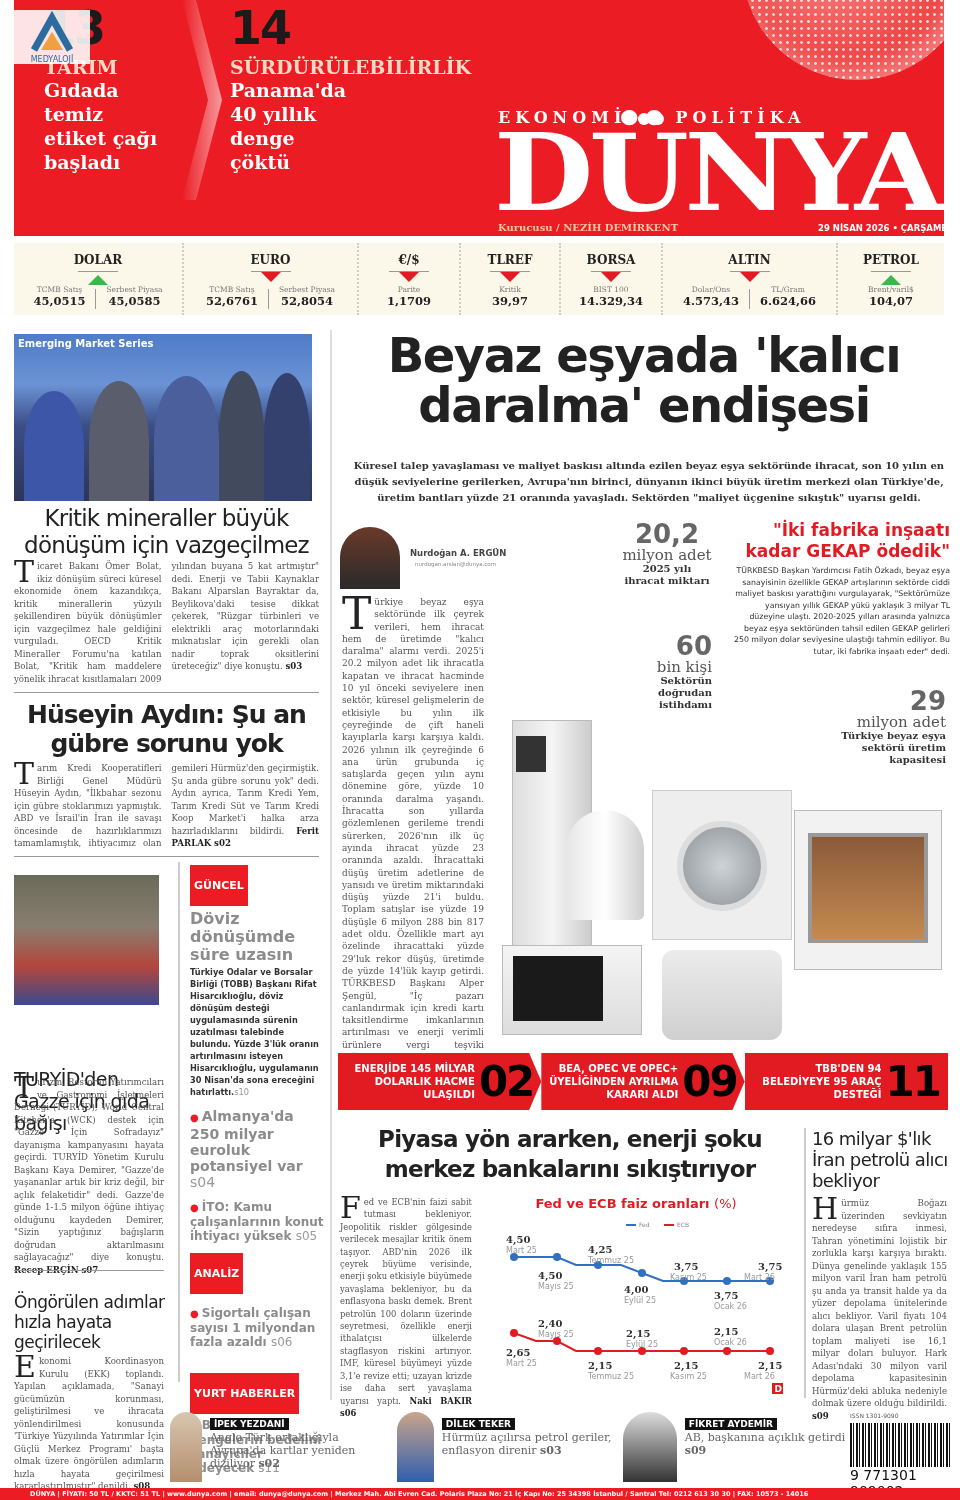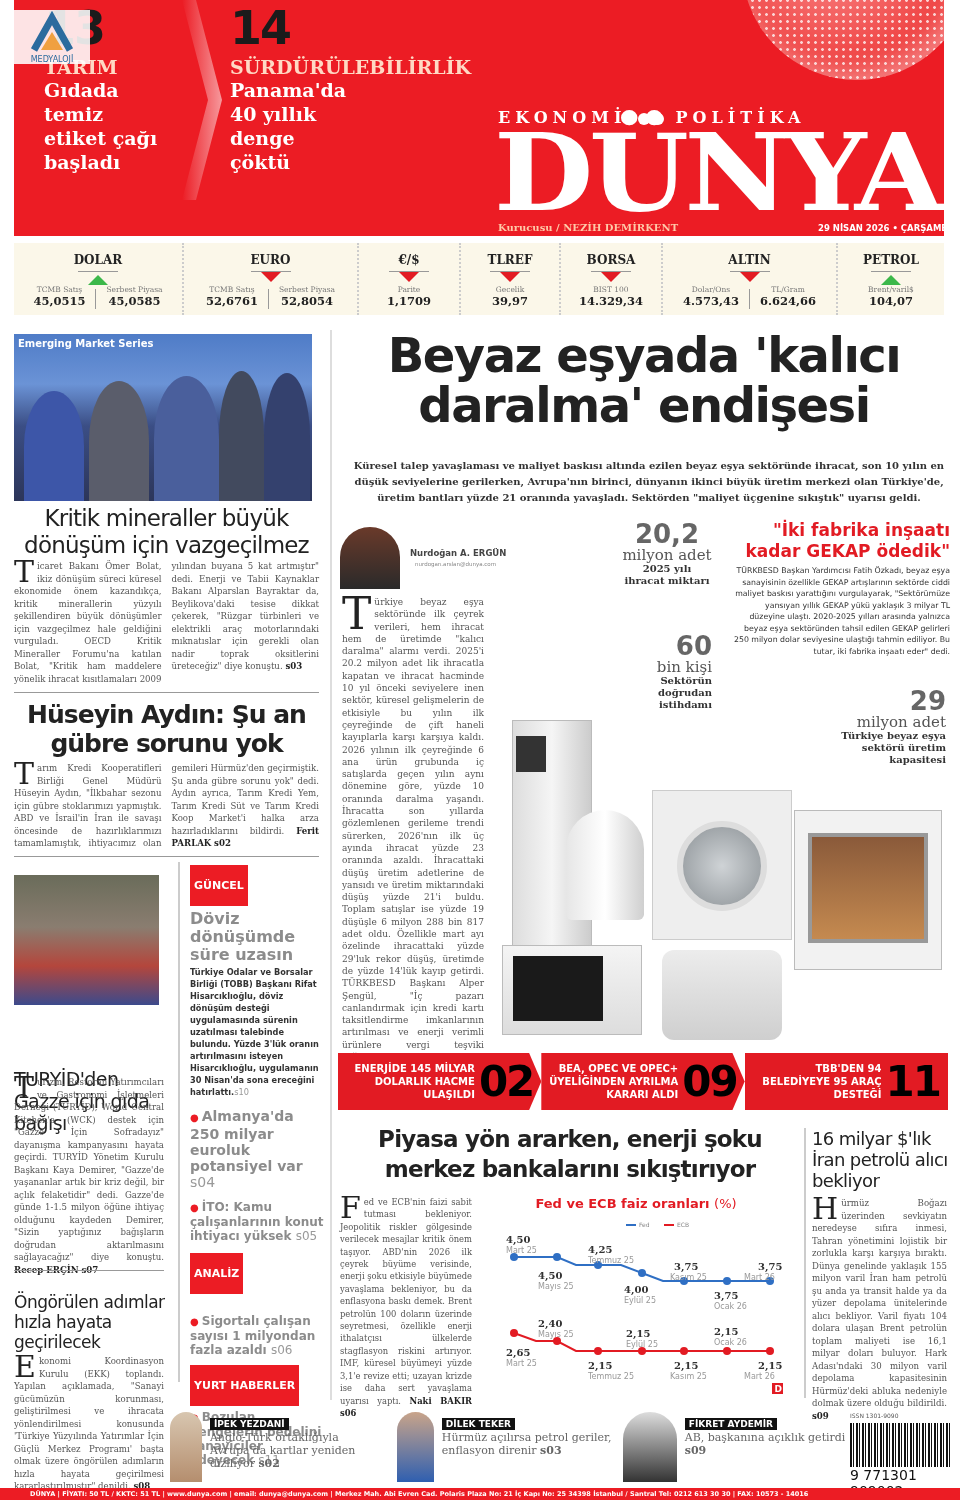--- a/index.html
+++ b/index.html
@@ -137,21 +137,21 @@
           <div class="lb">Parite</div>
           <div class="vl">1,1709</div>
         </div>
       </div>
   </div>
   <div class="tk" style="width:100px">
     <div class="nm">TLREF</div>
     <div class="arr dn"></div>
     <div class="sub">
         <div>
-          <div class="lb">Gecelik</div>
+          <div class="lb">Kritik</div>
           <div class="vl">39,97</div>
         </div>
       </div>
   </div>
   <div class="tk" style="width:102px">
     <div class="nm">BORSA</div>
     <div class="arr dn"></div>
     <div class="sub">
         <div>
           <div class="lb">BIST 100</div>
@@ -211,22 +211,22 @@
 <div class="abs body" style="left:14px;top:1355px;width:150px"><span class="drop">E</span><span>konomi Koordinasyon Kurulu (EKK) toplandı. Yapılan açıklamada, "Sanayi gücümüzün korunması, geliştirilmesi ve ihracata yönlendirilmesi konusunda 'Türkiye Yüzyılında Yatırımlar İçin Güçlü Merkez Programı' başta olmak üzere öngörülen adımların hızla hayata geçirilmesi kararlaştırılmıştır" denildi.</span> <span class="sig">s08</span></div>
 
 <div class="abs side" style="left:178px;top:862px;width:2px;height:520px;background:#ccc"></div>
 <div class="abs side" style="left:190px;top:865px;width:135px">
   <span class="lbl">GÜNCEL</span>
   <h4 style="font-size:16px;line-height:18px;margin-top:4px">Döviz dönüşümde süre uzasın</h4>
   <p style="font-family:'DejaVu Sans',sans-serif;font-size:8.2px;line-height:12px;font-weight:bold;color:#333;margin-top:2px"><span>Türkiye Odalar ve Borsalar Birliği (TOBB) Başkanı Rifat Hisarcıklıoğlu, döviz dönüşüm desteği uygulamasında sürenin uzatılması talebinde bulundu. Yüzde 3'lük oranın artırılmasını isteyen Hisarcıklıoğlu, uygulamanın 30 Nisan'da sona ereceğini hatırlattı.</span><span class="pg">s10</span></p>
   <h4 class="bul" style="margin-top:10px"><span>Almanya'da 250 milyar euroluk potansiyel var</span> <span class="pg">s04</span></h4>
   <h4 class="bul" style="margin-top:10px;font-size:12px;line-height:14px"><span>İTO: Kamu çalışanlarının konut ihtiyacı yüksek</span> <span class="pg">s05</span></h4>
   <span class="lbl" style="margin-top:10px">ANALİZ</span>
-  <h4 class="bul" style="margin-top:20px;font-size:12px;line-height:14px"><span>Sigortalı çalışan sayısı 1 milyondan fazla azaldı</span> <span class="pg">s06</span></h4>
-  <span class="lbl" style="margin-top:8px">YURT HABERLER</span>
+  <h4 class="bul" style="margin-top:12px;font-size:12px;line-height:14px"><span>Sigortalı çalışan sayısı 1 milyondan fazla azaldı</span> <span class="pg">s06</span></h4>
+  <span class="lbl" style="margin-top:24px">YURT HABERLER</span>
   <h4 class="bul" style="margin-top:4px;font-size:12px;line-height:14px"><span>Bozulan dengelerin bedelini sanayiciler ödeyecek</span> <span class="pg">s11</span></h4>
 </div>
 
 <div class="abs bigh">Beyaz eşyada 'kalıcı daralma' endişesi</div>
 <div class="abs spot">Küresel talep yavaşlaması ve maliyet baskısı altında ezilen beyaz eşya sektöründe ihracat, son 10 yılın en düşük seviyelerine gerilerken, Avrupa'nın birinci, dünyanın ikinci büyük üretim merkezi olan Türkiye'de, üretim bantları yüzde 21 oranında yavaşladı. Sektörden "maliyet üçgenine sıkıştık" uyarısı geldi.</div>
 
 <div class="abs" style="left:340px;top:527px;width:60px;height:62px;background:linear-gradient(#6a3a2a,#2a2a2a);border-radius:30px 30px 0 0"></div>
 <div class="abs" style="left:410px;top:548px;font-family:'DejaVu Sans',sans-serif;font-size:8.5px;font-weight:bold;color:#444">Nurdoğan A. ERGÜN</div>
 <div class="abs" style="left:415px;top:561px;font-family:'DejaVu Sans',sans-serif;font-size:5.5px;color:#888">nurdogan.arslan@dunya.com</div>
 <div class="abs body" style="left:342px;top:596px;width:142px;font-size:9px;line-height:12.3px"><span class="drop" style="font-size:44px;line-height:36px">T</span><span>ürkiye beyaz eşya sektöründe ilk çeyrek verileri, hem ihracat hem de üretimde "kalıcı daralma" alarmı verdi. 2025'i 20.2 milyon adet lik ihracatla kapatan ve ihracat hacminde 10 yıl önceki seviyelere inen sektör, küresel gelişmelerin de etkisiyle bu yılın ilk çeyreğinde de çift haneli kayıplarla karşı karşıya kaldı. 2026 yılının ilk çeyreğinde 6 ana ürün grubunda iç satışlarda geçen yılın aynı dönemine göre, yüzde 10 oranında daralma yaşandı. İhracatta son yıllarda gözlemlenen gerileme trendi sürerken, 2026'nın ilk üç ayında ihracat yüzde 23 oranında azaldı. İhracattaki düşüş üretim adetlerine de yansıdı ve üretim miktarındaki düşüş yüzde 21'i buldu. Toplam satışlar ise yüzde 19 düşüşle 6 milyon 288 bin 817 adet oldu. Özellikle mart ayı özelinde ihracattaki yüzde 29'luk rekor düşüş, üretimde de yüzde 14'lük kayıp getirdi. TÜRKBESD Başkanı Alper Şengül, "İç pazarı canlandırmak için kredi kartı taksitlendirme imkanlarının artırılması ve enerji verimli ürünlere vergi teşviki sağlanması kritik önemde" dedi.</span> <span class="sig">s04</span></div>

